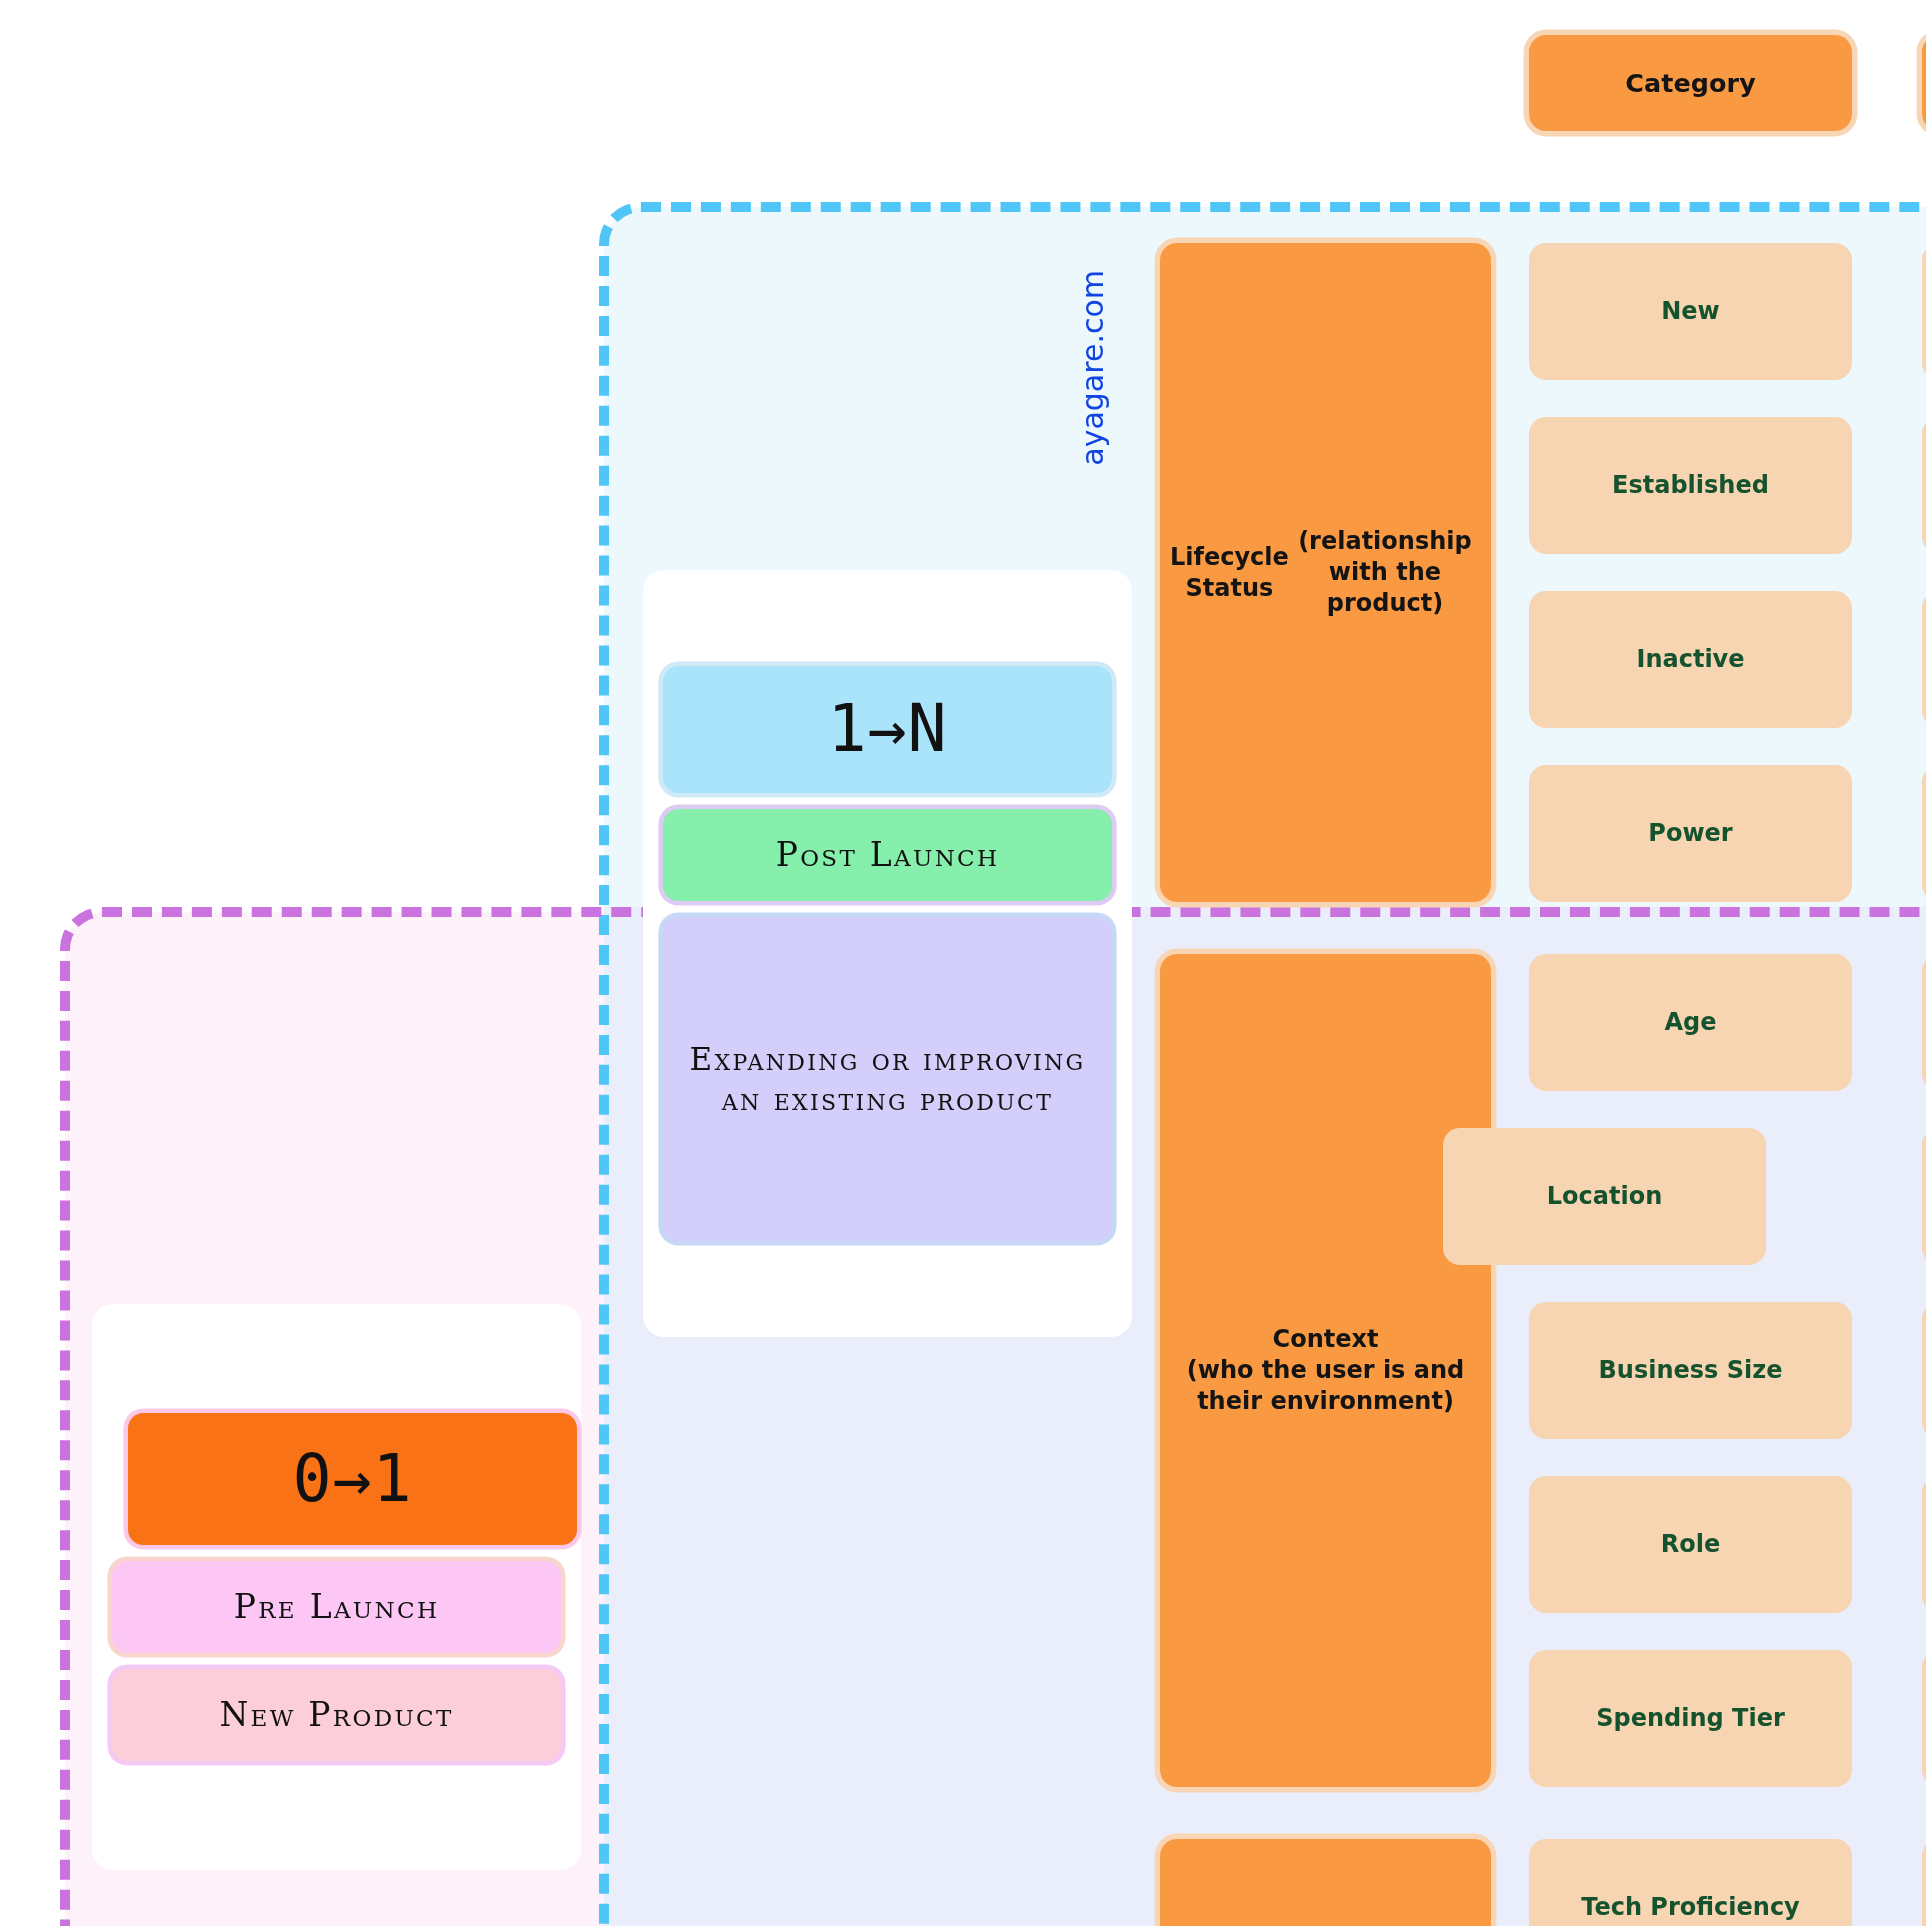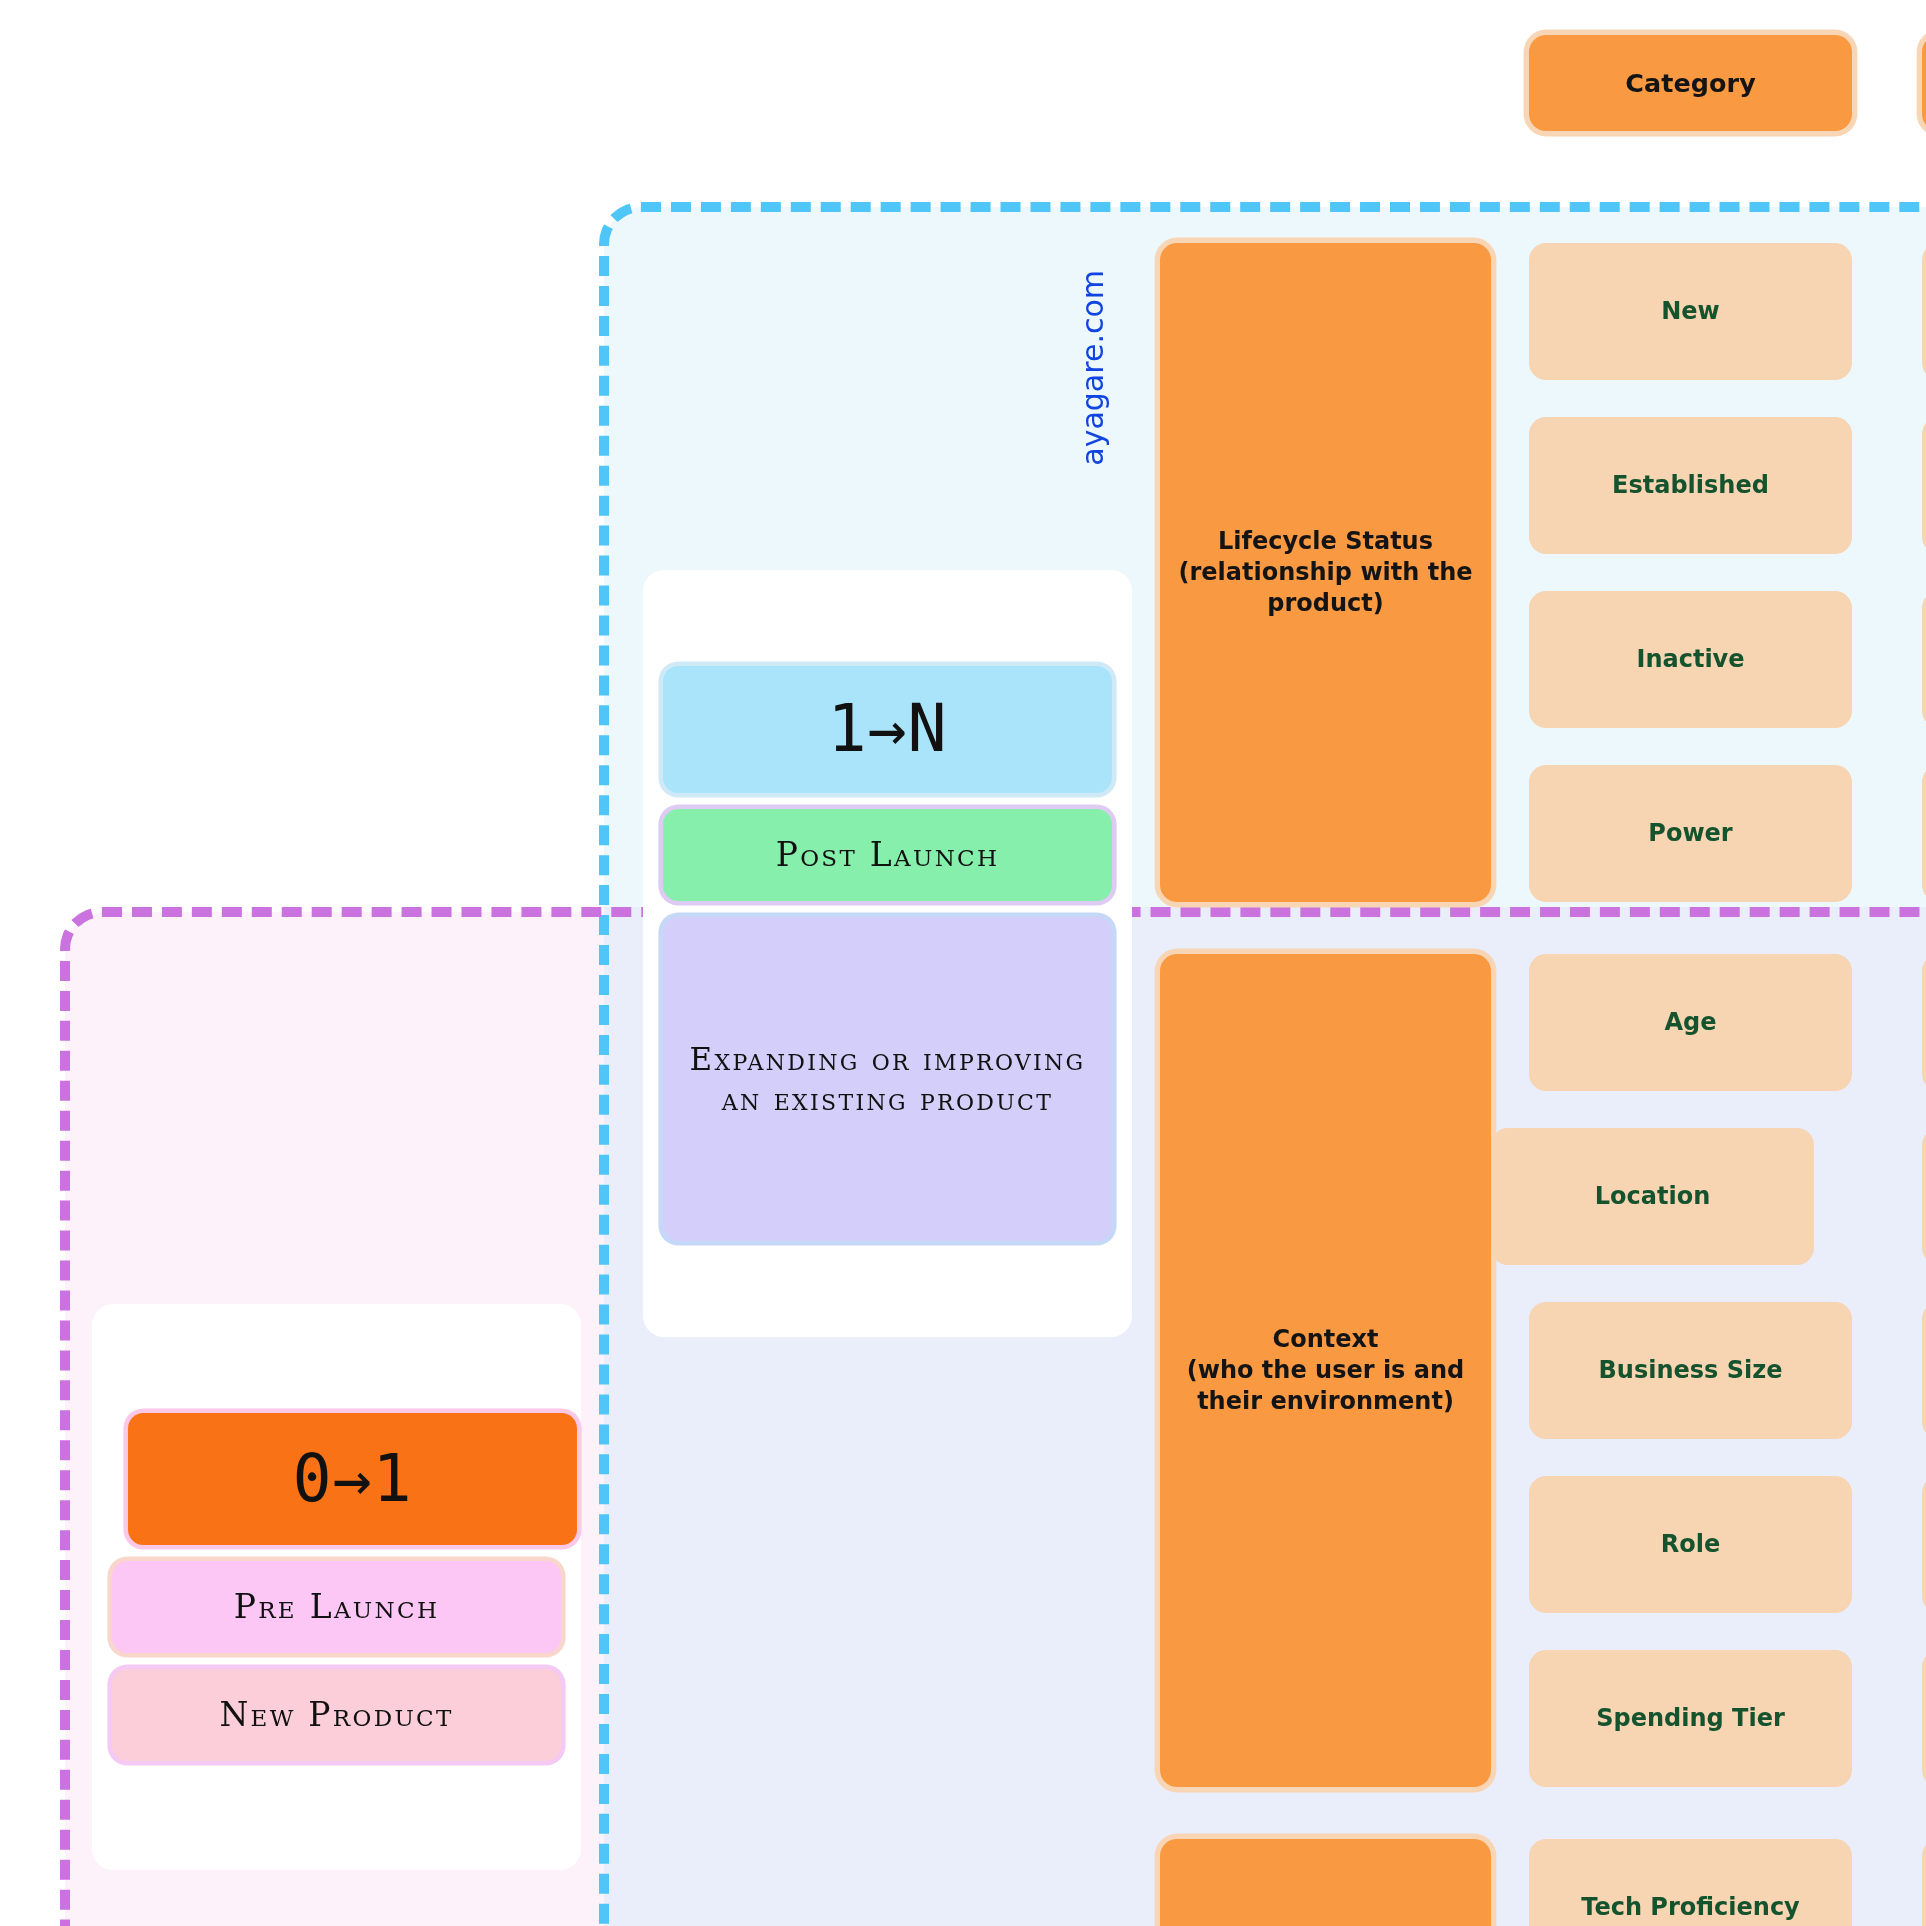--- a/index.html
+++ b/index.html
@@ -166,39 +166,39 @@
     <div class="badge badge-word multi" id="badge-exp">Expanding or improving an existing product</div>
   </div>
 
   <div class="stack-card" id="stack-pre">
     <div class="badge badge-arrow" id="badge-01">0→1</div>
     <div class="badge badge-word" id="badge-prel">Pre Launch</div>
     <div class="badge badge-word" id="badge-newp">New Product</div>
   </div>
 
   <div id="grid">
-      <div class="group-cell" style="left: 1160px; top: 243px; width: 331px; height: 659px; flex-direction: column;">
+      <div class="group-cell" style="left: 1160px; top: 243px; width: 331px; height: 659px; flex-direction: row;">
         <span style="display: block;">Lifecycle Status</span>
         <span style="display: block;">(relationship with the product)</span>
       </div>
       <div class="cell cell-cat" style="left: 1529px; top: 243px; width: 323px; height: 137px;">New</div>
       <div class="cell cell-def" style="left: 1922px; top: 243px; width: 575px; height: 137px;">Recently signed up and still exploring or learning the product.</div>
       <div class="cell cell-cat" style="left: 1529px; top: 417px; width: 323px; height: 137px;">Established</div>
       <div class="cell cell-def" style="left: 1922px; top: 417px; width: 575px; height: 137px;">Regular, recurring users who interact with the product on a predictable cadence.</div>
       <div class="cell cell-cat" style="left: 1529px; top: 591px; width: 323px; height: 137px;">Inactive</div>
       <div class="cell cell-def" style="left: 1922px; top: 591px; width: 575px; height: 137px;">Previously active but no longer engaging; may need re-engagement.</div>
       <div class="cell cell-cat" style="left: 1529px; top: 765px; width: 323px; height: 137px;">Power</div>
       <div class="cell cell-def" style="left: 1922px; top: 765px; width: 575px; height: 137px;">Highly engaged and using advanced or high-volume features.</div>
       <div class="group-cell" style="left: 1160px; top: 954px; width: 331px; height: 833px; flex-direction: column;">
         <span style="display: block;">Context</span>
         <span style="display: block;">(who the user is and their environment)</span>
       </div>
       <div class="cell cell-cat" style="left: 1529px; top: 954px; width: 323px; height: 137px;">Age</div>
       <div class="cell cell-def" style="left: 1922px; top: 954px; width: 575px; height: 137px;">Segmentation by life stage or generation when it impacts needs or behavior.</div>
-      <div class="cell cell-cat" style="left: 1491px; top: 1128px; width: 323px; height: 137px;">Location</div>
+      <div class="cell cell-cat" style="left: 1443px; top: 1128px; width: 323px; height: 137px;">Location</div>
       <div class="cell cell-def" style="left: 1922px; top: 1128px; width: 575px; height: 137px;">Geographic context shaping behavior, culture, or regulations.</div>
       <div class="cell cell-cat" style="left: 1529px; top: 1302px; width: 323px; height: 137px;">Business Size</div>
       <div class="cell cell-def" style="left: 1922px; top: 1302px; width: 575px; height: 137px;">Size of the customer or customer vertical.</div>
       <div class="cell cell-cat" style="left: 1529px; top: 1476px; width: 323px; height: 137px;">Role</div>
       <div class="cell cell-def" style="left: 1922px; top: 1476px; width: 575px; height: 137px;">User’s functional role or responsibility when using the product.</div>
       <div class="cell cell-cat" style="left: 1529px; top: 1650px; width: 323px; height: 137px;">Spending Tier</div>
       <div class="cell cell-def" style="left: 1922px; top: 1650px; width: 575px; height: 137px;">Natural groupings based on actual or potential monetary value.</div>
       <div class="group-cell" style="left: 1160px; top: 1839px; width: 331px; height: 485px; flex-direction: column;"></div>
       <div class="cell cell-cat" style="left: 1529px; top: 1839px; width: 323px; height: 137px;">Tech Proficiency</div>
       <div class="cell cell-def" style="left: 1922px; top: 1839px; width: 575px; height: 137px;">Comfort level with technology or your product domain.</div>

